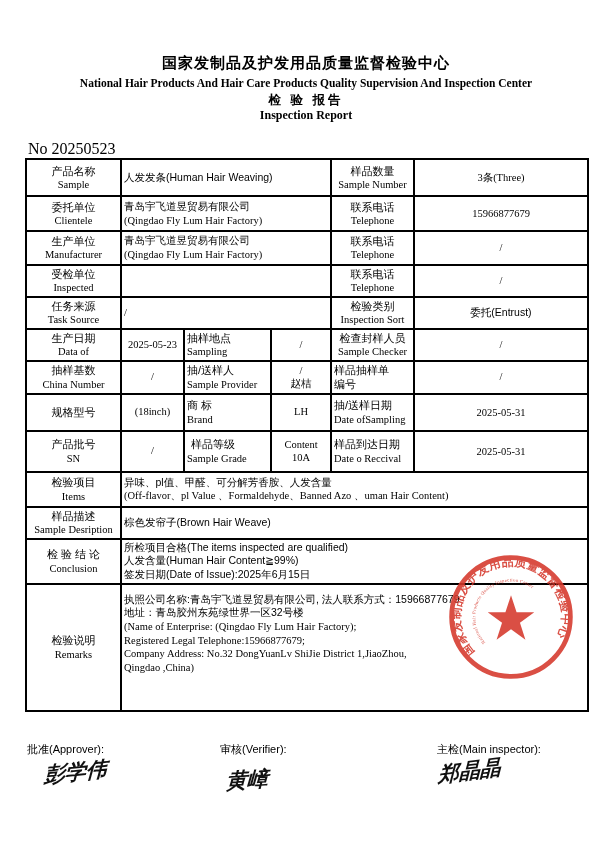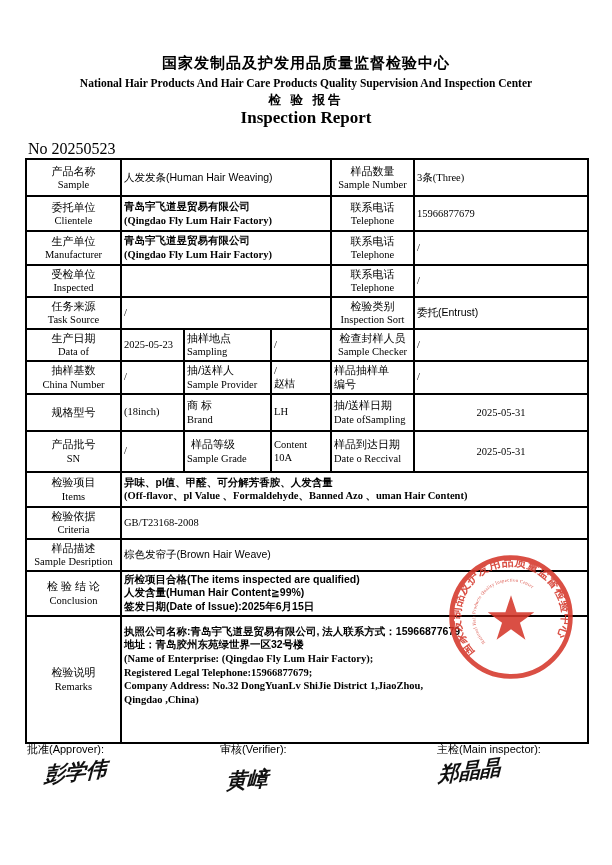--- a/index.html
+++ b/index.html
@@ -5,36 +5,36 @@
   * { margin:0; padding:0; box-sizing:border-box; }
   body { background:#888; font-family:"Liberation Serif","DejaVu Serif",serif; }
   .page {
     position:relative; width:612px; height:865px; margin:0 auto;
     background:#ffffff; color:#000; overflow:hidden;
   }
   .center-line { position:absolute; left:0; width:612px; text-align:center; white-space:nowrap; }
   .title-zh  { top:54px;  font-size:15px;   font-weight:bold; letter-spacing:1px; }
   .title-en  { top:77px;  font-size:11.5px; font-weight:bold; }
   .report-zh { top:92px;  font-size:12.5px; font-weight:bold; letter-spacing:3px; }
-  .report-en { top:108px; font-size:17px; font-weight:bold; }
+  .report-en { top:108px; font-size:12px; font-weight:bold; }
   .report-no { position:absolute; left:28px; top:140px; font-size:16px; }
 
   table.report { position:absolute; left:25px; top:158px; width:562px;
     border-collapse:collapse; table-layout:fixed; }
   table.report td { border:2px solid #000; font-size:10.5px; vertical-align:middle;
     overflow:hidden; padding:1px 2px; }
   .lbl { text-align:center; line-height:1.3; }
   .lbl .zh { display:block; font-size:11px; font-family:"Liberation Sans","DejaVu Sans",sans-serif; }
   .lbl .en { display:block; font-size:10.5px; }
   .lbl-left { text-align:left; padding-left:4px;border-radius:9px; }
   .lbl-left .zh, .lbl-left .en { display:block; line-height:1.3; }
   .lbl-left .zh { font-size:11px; font-family:"Liberation Sans","DejaVu Sans",sans-serif; }
   .v-left { text-align:left; padding-left:5px; line-height:1.3; }
-  .v-left .ln { display:block;font-weight:bold; }
-  .v-center { line-height:1.3; }
+  .v-left .ln { display:block; }
+  .v-center { text-align:center; line-height:1.3; }
   .v-center .ln { display:block; }
   .v-bottom { vertical-align:bottom; text-align:center; padding-bottom:3px; }
   .zh-text { font-family:"Liberation Sans","DejaVu Sans",sans-serif; }
 
   tr.r1{height:37px} tr.r2{height:35px} tr.r3{height:34px} tr.r4{height:29px}
   tr.r5{height:30px} tr.r6{height:30px} tr.r7{height:33px} tr.r8{height:37px}
   tr.r9{height:41px} tr.r10{height:35px} tr.r11{height:30px} tr.r12{height:32px}
   tr.r13{height:44px} tr.r14{height:127px}
 
   .footer-labels { position:absolute; top:742px; left:0; width:612px; font-size:11px; }
@@ -226,27 +226,20 @@
       <td class="lbl">
         <span class="zh">检验项目</span>
         <span class="en">Items</span>
       </td>
       <td class="v-left" colspan="5">
         <span class="ln zh-text">异味、pl值、甲醛、可分解芳香胺、人发含量</span>
         <span class="ln">(Off-flavor、pl Value 、Formaldehyde、Banned Azo 、uman Hair Content)</span>
       </td>
     </tr>
 
-    <tr class="r11">
-      <td class="lbl">
-        <span class="zh">检验依据</span>
-        <span class="en">Criteria</span>
-      </td>
-      <td class="v-left" colspan="5">GB/T23168-2008</td>
-    </tr>
 
     <tr class="r12">
       <td class="lbl">
         <span class="zh">样品描述</span>
         <span class="en">Sample Desription</span>
       </td>
       <td class="v-left zh-text" colspan="5">棕色发帘子(Brown Hair Weave)</td>
     </tr>
 
     <tr class="r13">

